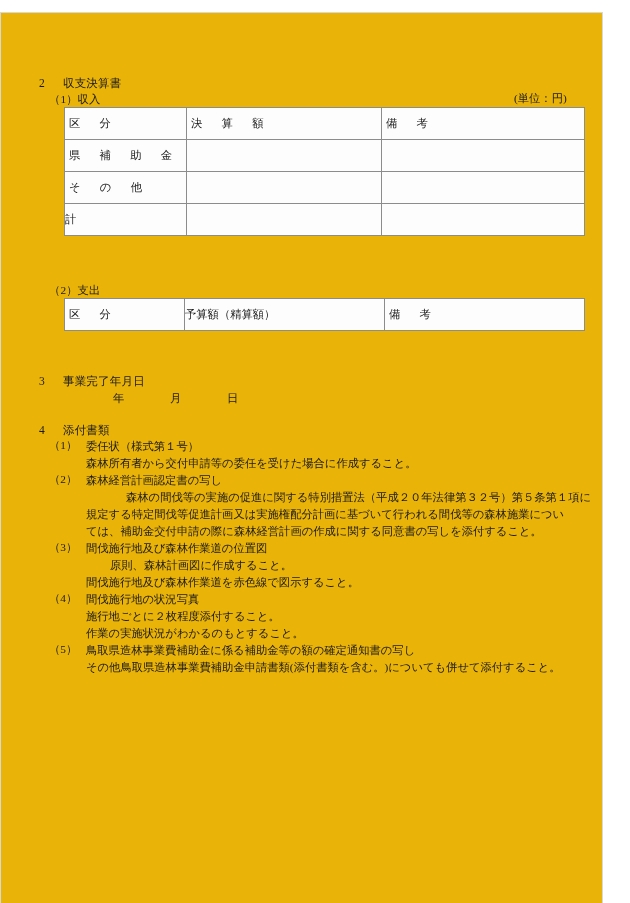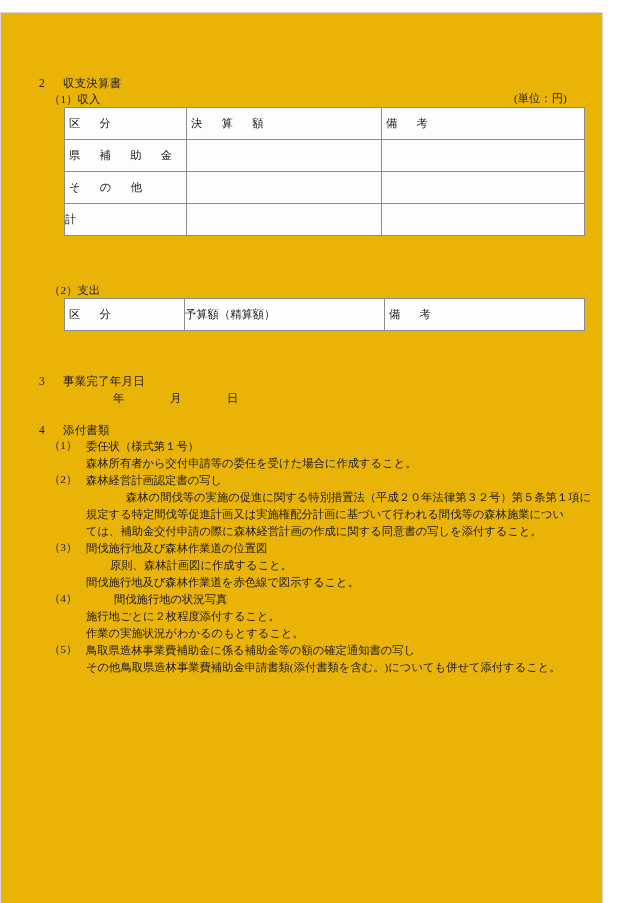--- a/index.html
+++ b/index.html
@@ -169,21 +169,21 @@
     <div class="item-body" style="left:85px; top:476px;margin-left:40px;">森林の間伐等の実施の促進に関する特別措置法（平成２０年法律第３２号）第５条第１項に</div>
     <div class="item-body" style="left:85px; top:493px;">規定する特定間伐等促進計画又は実施権配分計画に基づいて行われる間伐等の森林施業につい</div>
     <div class="item-body" style="left:85px; top:510px;">ては、補助金交付申請の際に森林経営計画の作成に関する同意書の写しを添付すること。</div>
 
     <div class="item-no" style="left:48px; top:527px;">（3）</div>
     <div class="item-body" style="left:85px; top:527px;">間伐施行地及び森林作業道の位置図</div>
     <div class="item-body" style="left:85px; top:544px;margin-left:24px;">原則、森林計画図に作成すること。</div>
     <div class="item-body" style="left:85px; top:561px;text-align:center;">間伐施行地及び森林作業道を赤色線で図示すること。</div>
 
     <div class="item-no" style="left:48px; top:578px;">（4）</div>
-    <div class="item-body" style="left:85px; top:578px;margin-left:28px;">間伐施行地の状況写真</div>
+    <div class="item-body" style="left:85px; top:578px;">間伐施行地の状況写真</div>
     <div class="item-body" style="left:85px; top:595px;">施行地ごとに２枚程度添付すること。</div>
     <div class="item-body" style="left:85px; top:612px;">作業の実施状況がわかるのもとすること。</div>
 
     <div class="item-no" style="left:48px; top:629px;">（5）</div>
     <div class="item-body" style="left:85px; top:629px;">鳥取県造林事業費補助金に係る補助金等の額の確定通知書の写し</div>
     <div class="item-body" style="left:85px; top:646px;">その他鳥取県造林事業費補助金申請書類(添付書類を含む。)についても併せて添付すること。</div>
 
   </div>
 </div>
 

